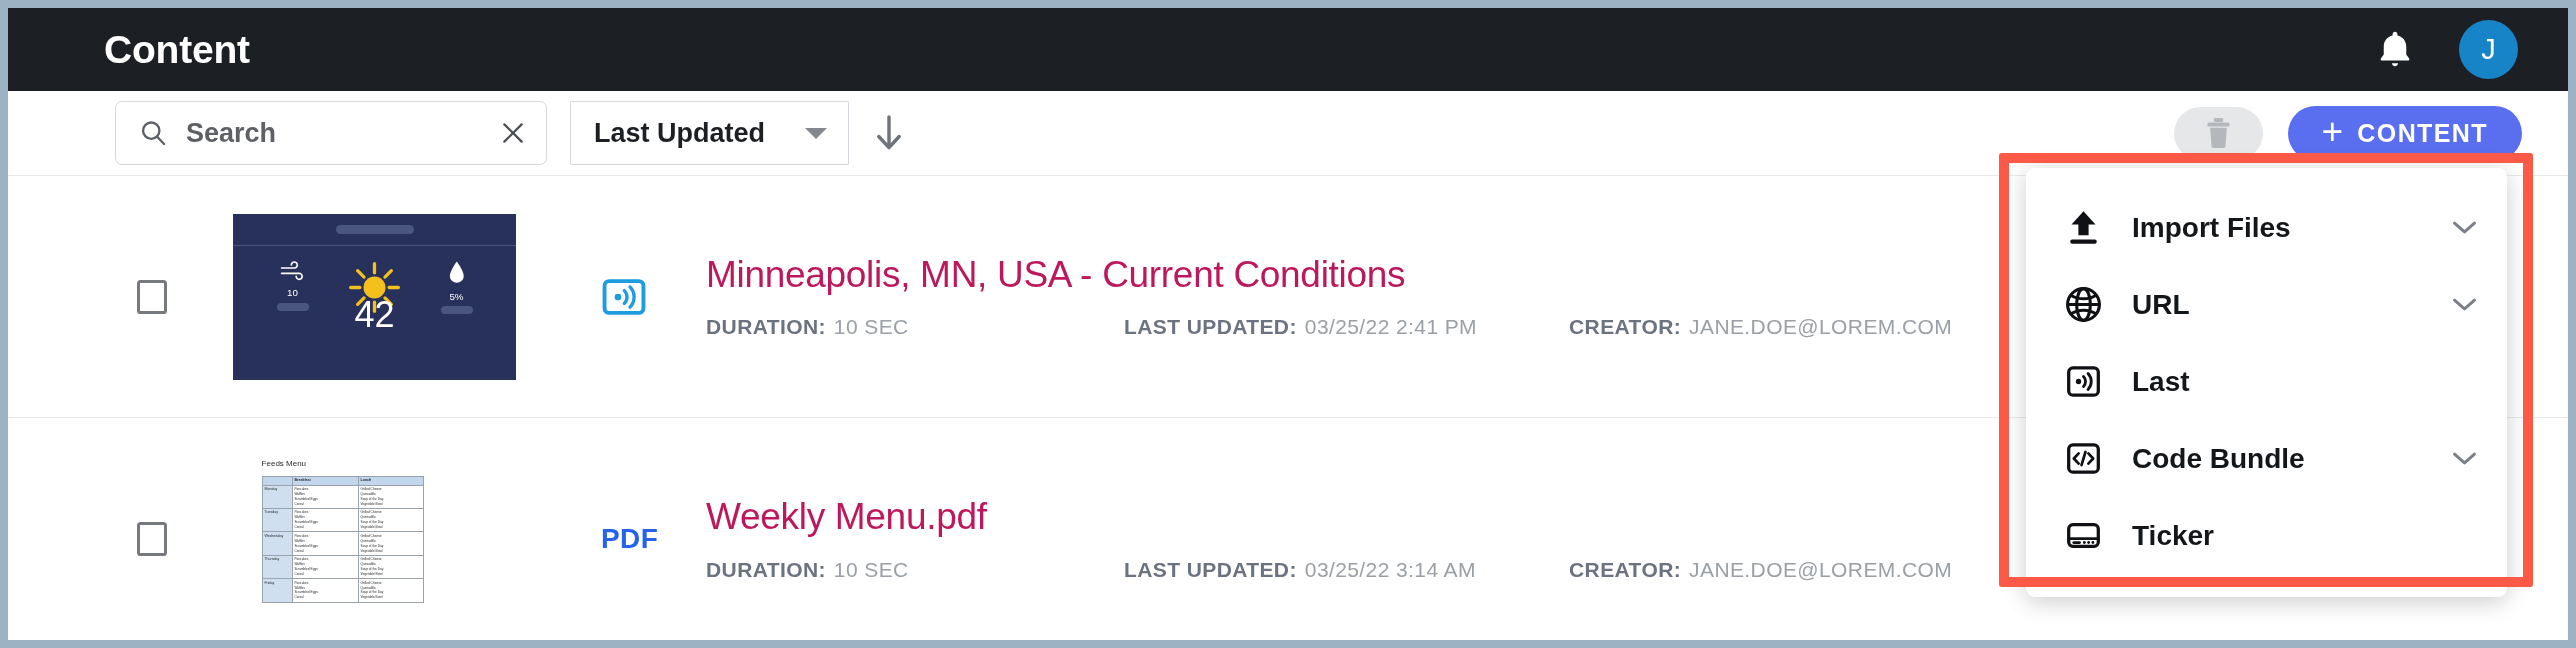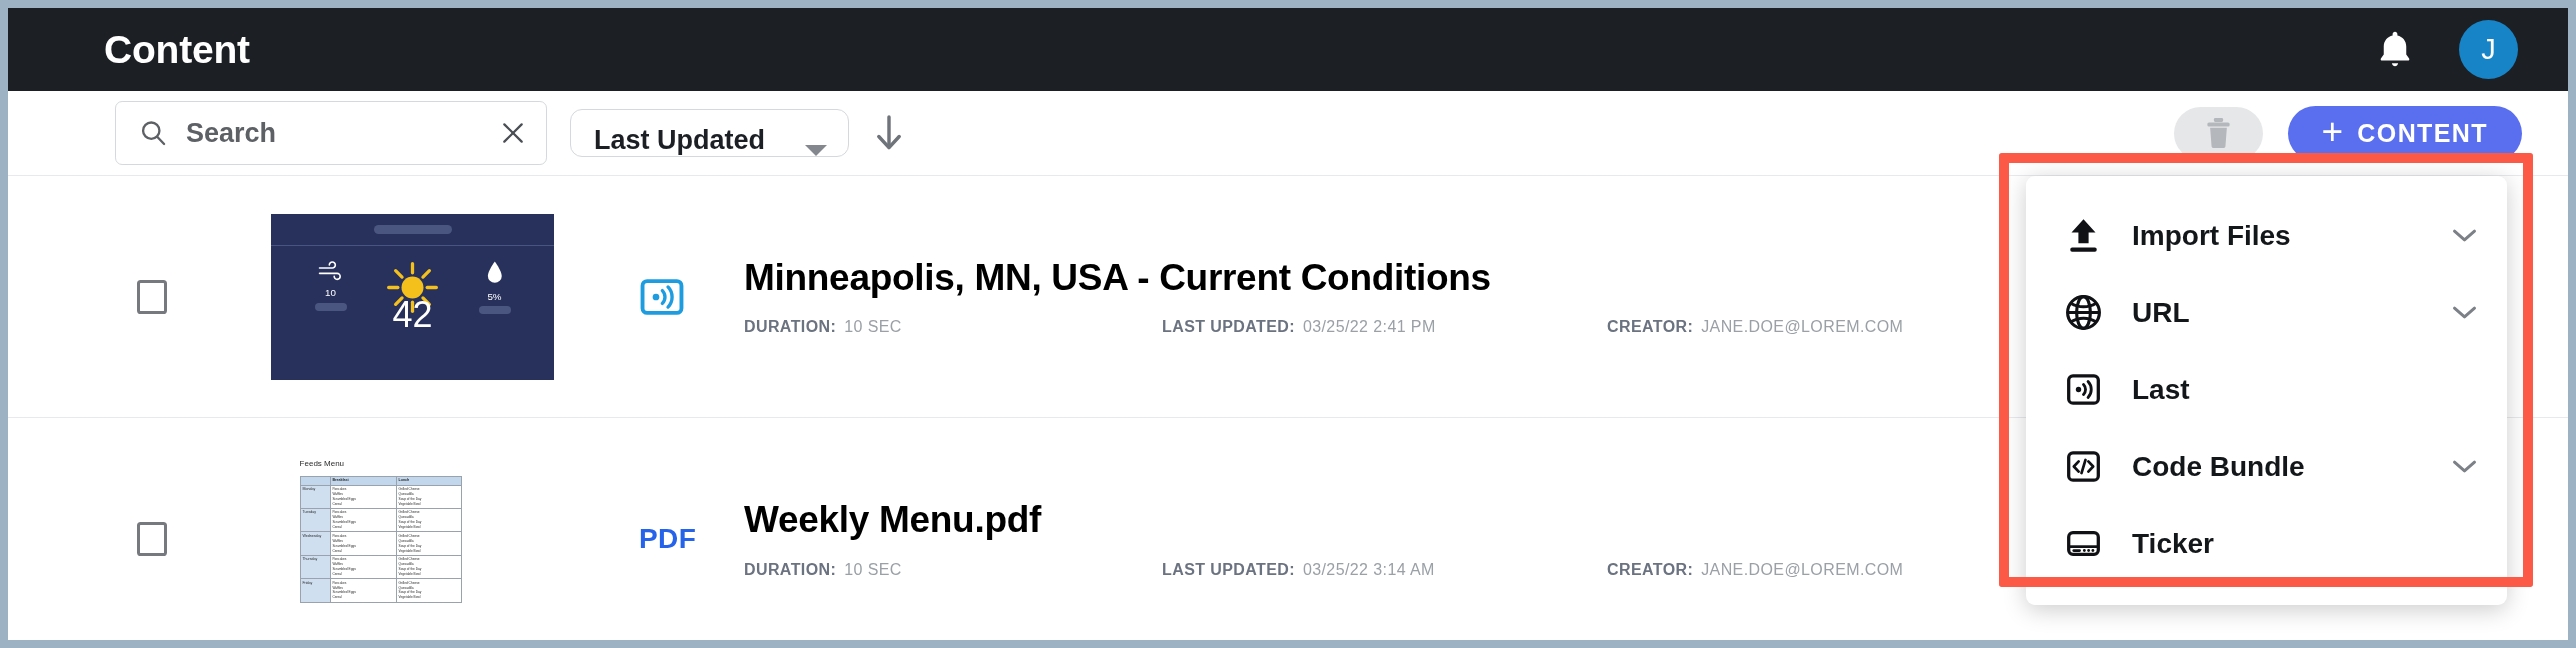--- a/index.html
+++ b/index.html
@@ -66,24 +66,24 @@
   .search-text {
     margin-left: 19px;
     font-size: 27px; font-weight: 600;
     color: #5d6166;
     flex: 1;
   }
   .clear-icon { width: 26px; height: 26px; flex: none; }
 
   .sort-select {
     margin-left: 23px;
-    width: 279px; height: 48px;
+    width: 279px; height: 64px;
     border: 1.8px solid #d5d8dd;
-    border-radius: 12px;
-    display: flex; align-items: flex-end;
+    border-radius: 1px;
+    display: flex; align-items: center;
     padding: 0 21.4px 0 23px;
     background: #fff;
   }
   .sort-label {
     font-size: 27px; font-weight: 700; color: #1c1f24;
     flex: 1;
   }
   .caret-down {
     width: 0; height: 0;
     border-left: 11.6px solid transparent;
@@ -128,21 +128,21 @@
   .row:last-child { border-bottom: none; }
   .checkbox {
     margin-left: 129px;
     width: 30px; height: 34px;
     border: 3.6px solid #76797e;
     border-radius: 3.6px;
     background: #fff;
     flex: none;
   }
   .thumb-wrap {
-    margin-left: 104px;
+    margin-left: 66px;
     width: 283px; height: 166px;
     display: flex; align-items: center; justify-content: center;
     flex: none;
   }
 
   
   .weather-thumb {
     width: 283px; height: 166px;
     background: #27315c;
     position: relative; overflow: hidden;
@@ -194,45 +194,45 @@
     display: flex; align-items: center; justify-content: flex-start;
     flex: none;
   }
   .feed-icon { width: 46px; height: 46px; }
   .pdf-badge {
     color: #2563eb; font-size: 28px; font-weight: 700; letter-spacing: 0.4px;
   }
 
   .row-info { margin-left: 25px; flex: 1; }
   .row-title {
-    font-size: 37px; font-weight: 700; color: #000000;
+    font-size: 37px; font-weight: 400; color: #be185d;
     letter-spacing: -0.3px;
   }
   .row-meta {
     margin-top: 19.6px;
     display: flex; align-items: center;
-    font-size: 16px; letter-spacing: 0.4px;
+    font-size: 21px; letter-spacing: 0.4px;
   }
   .meta-cell { display: flex; }
   .meta-key { color: #6b7280; font-weight: 700; }
   .meta-val { color: #9aa0a6; font-weight: 400; margin-left: 8px; text-align: center; }
   .meta-duration { width: 418px; }
   .meta-updated { width: 445px; }
 
   
   .menu-highlight {
     position: absolute; left: 1991px; top: 145px;
     width: 534px; height: 169px;
     border: 10.7px solid #fc5a47;
     border-radius: 2.7px;
     z-index: 40; pointer-events: none;
     height: 434px;
   }
   .menu {
-    position: absolute; left: 2018px; top: 168px;
+    position: absolute; left: 2018px; top: 160px;
     width: 481px;
     background: #ffffff;
     border-radius: 9px;
     box-shadow: 0 4.5px 23px rgba(0,0,0,0.20);
     z-index: 35;
     padding: 21.4px 0 23px 0;
   }
   .menu-item {
     height: 77px;
     display: flex; align-items: center;

